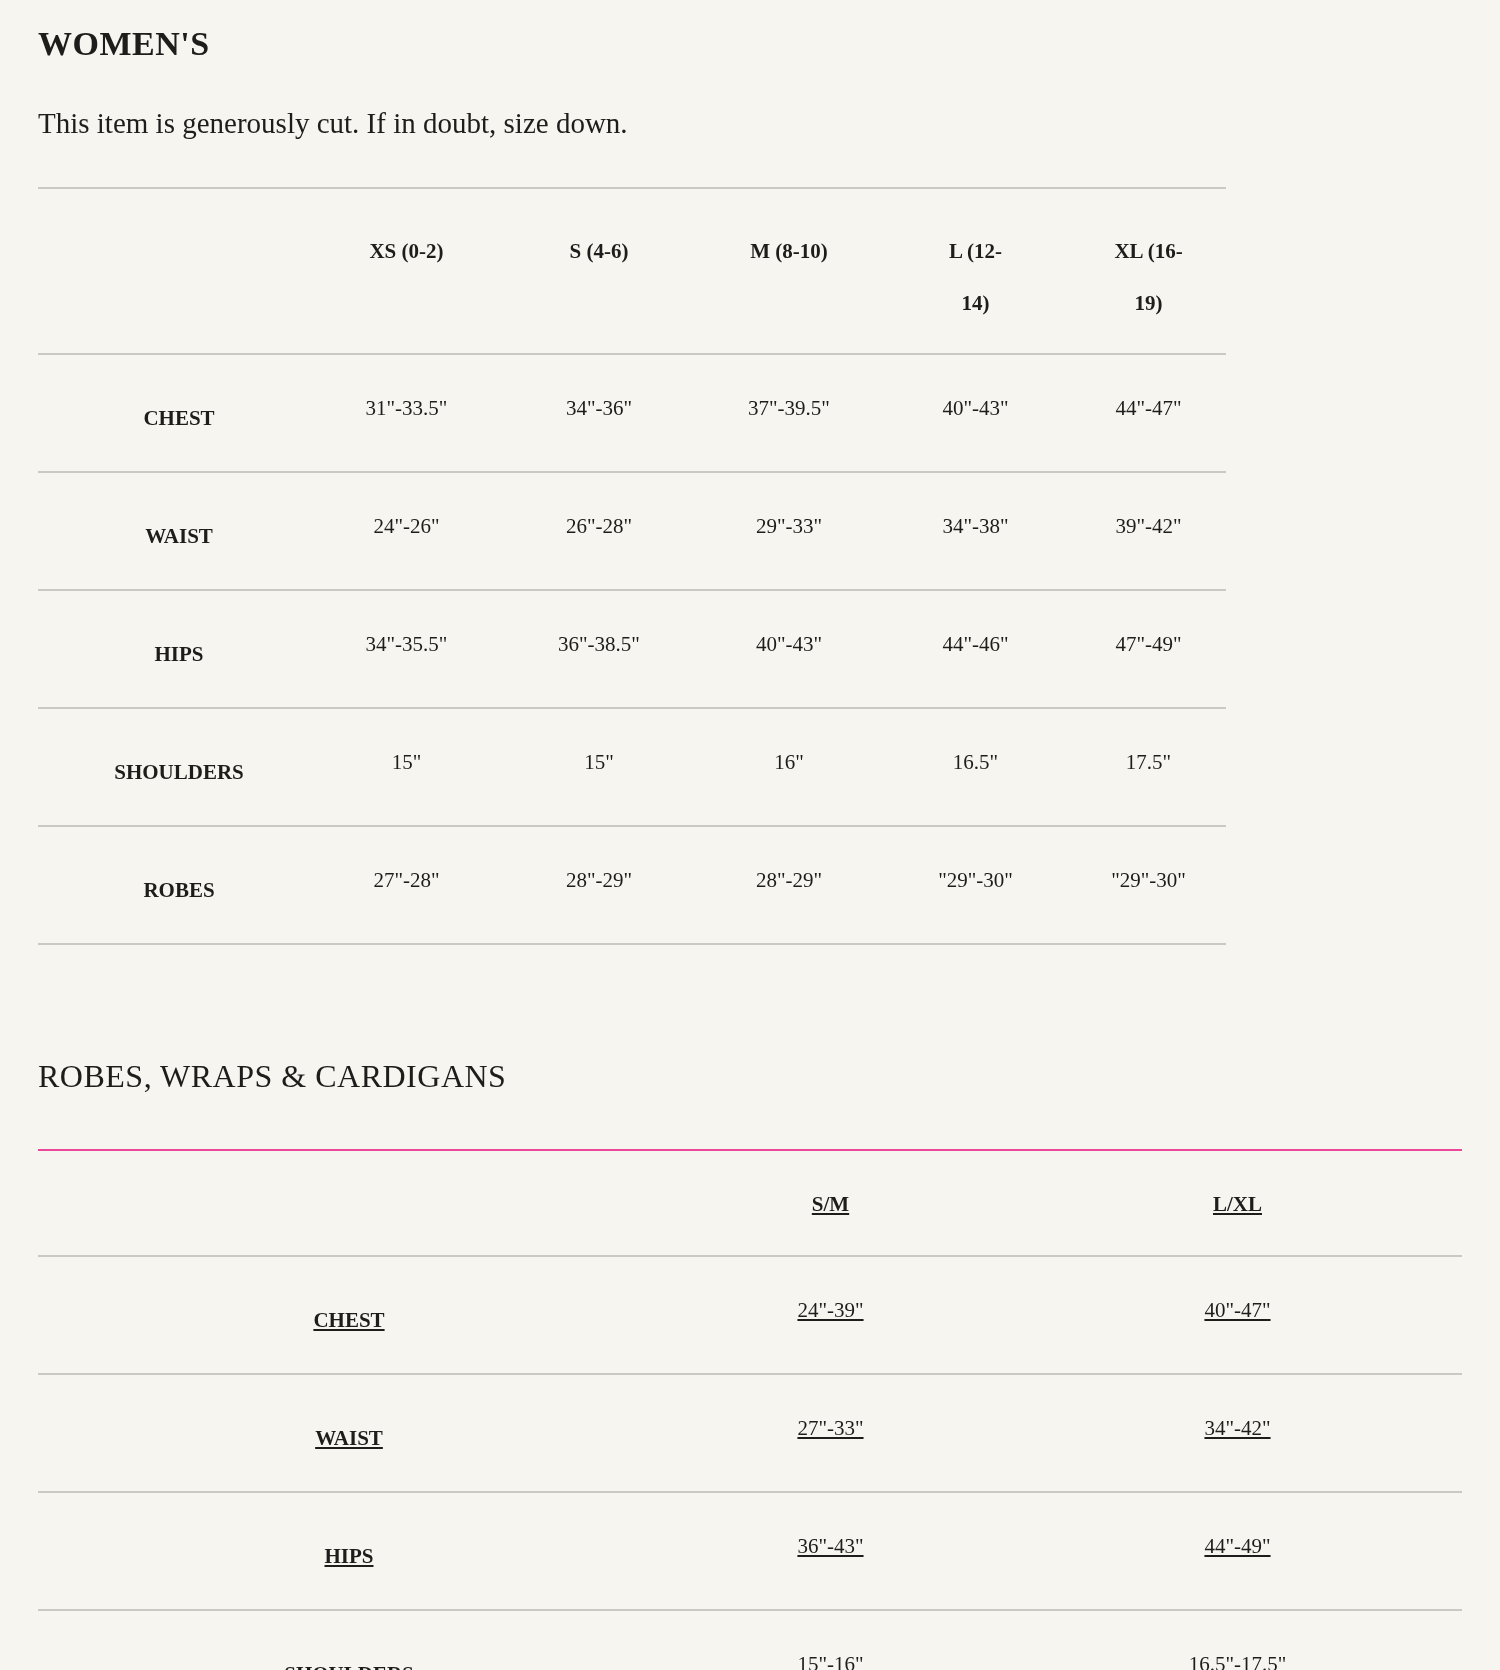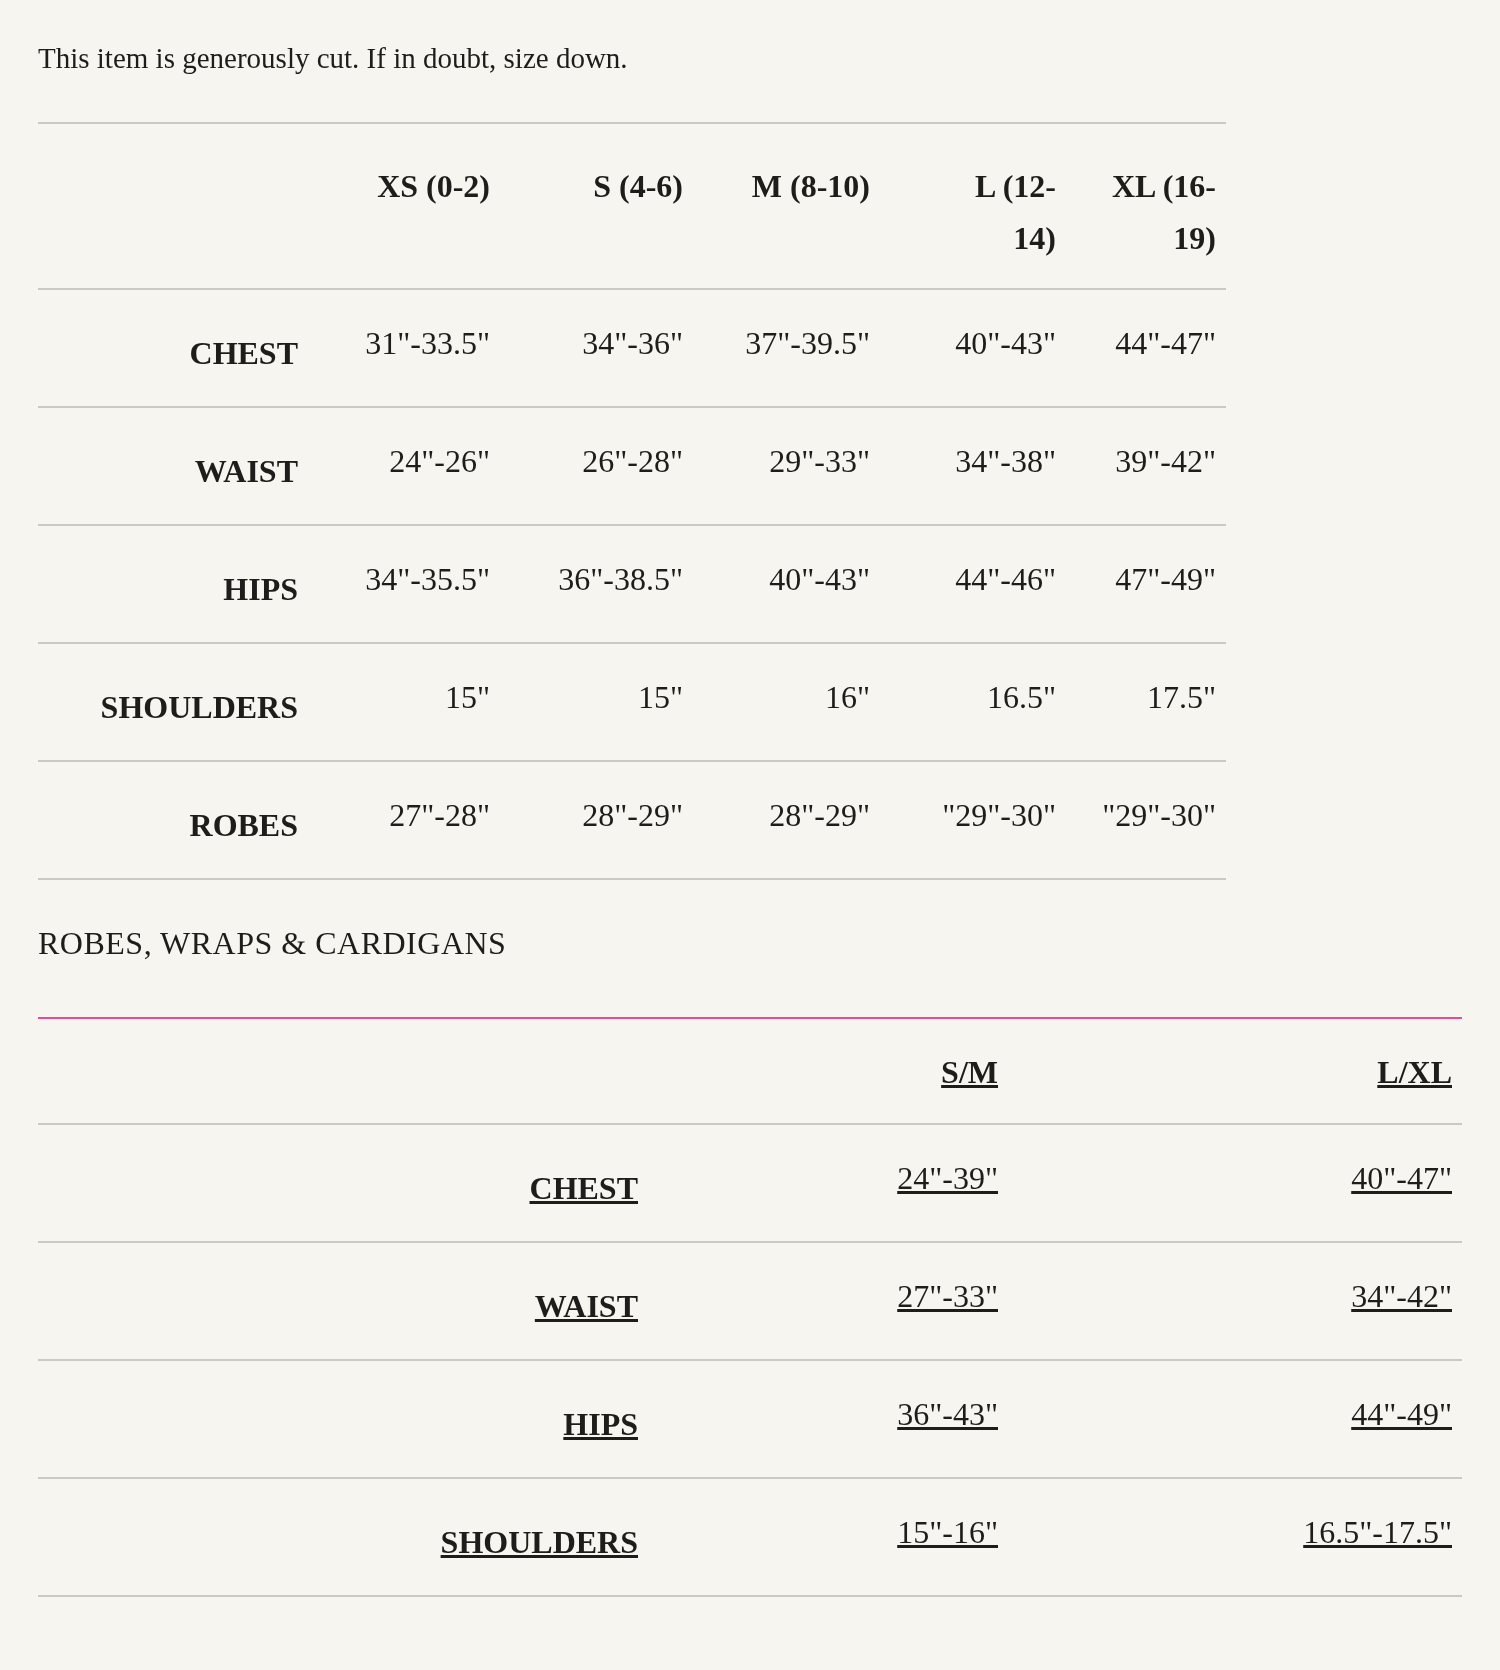--- a/index.html
+++ b/index.html
@@ -24,21 +24,21 @@
     letter-spacing: 0.5px;
     line-height: 1.2;
   }
   p.fit-note {
     margin: 40px 0 0 0;
     font-size: 29px;
     font-weight: 400;
     line-height: 1.25;
   }
   h2.robes-title {
-    margin: 44px 0 0 0;
+    margin: 112px 0 0 0;
     font-size: 32px;
     font-weight: 400;
     letter-spacing: 0.5px;
     line-height: 1.2;
   }
   table {
     border-collapse: collapse;
     table-layout: fixed;
     font-size: 30px;
   }
@@ -50,23 +50,23 @@
   table.robes-table {
     margin-top: 54px;
     width: 1424px;
     border-top: 2px solid #ec4899;
     text-decoration: underline;
   }
   tr {
     border-bottom: 2px solid #ccc9c3;
   }
   th, td {
-    text-align: right;
+    text-align: center;
     vertical-align: top;
-    font-size: 32px;
+    font-size: 21px;
   }
   thead th {
     font-weight: 700;
     white-space: pre-line;
     padding: 36px 10px 24px 15px;
     line-height: 52px;
   }
   .robes-table thead th {
     padding: 34px 10px 32px 15px;
     line-height: 38px;
@@ -94,20 +94,21 @@
   
   .robes-table col.c-label { width: 610px; }
   .robes-table col.c-sm   { width: 360px; }
   .robes-table col.c-lxl  { width: 454px; }
 </style>
 </head>
 <body>
 
 <div class="content">
 
+  <h1 class="womens-title">WOMEN'S</h1>
 
   <p class="fit-note">This item is generously cut. If in doubt, size down.</p>
 
   <table class="womens-table">
     <colgroup>
       <col class="c-label">
         <col class="c-xs">
         <col class="c-s">
         <col class="c-m">
         <col class="c-l">

